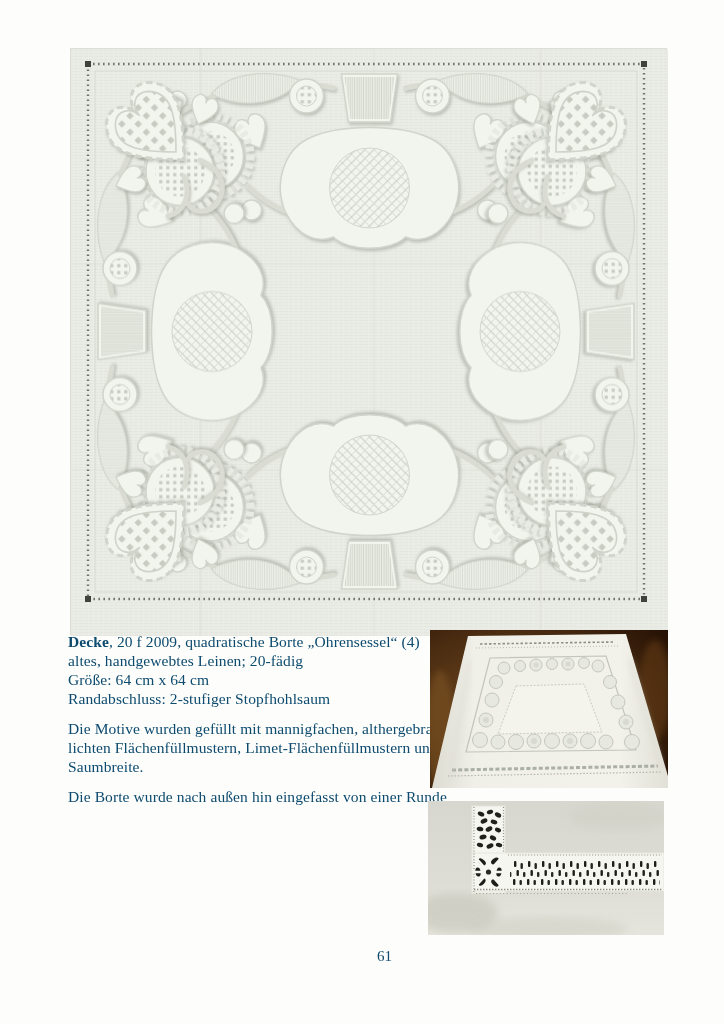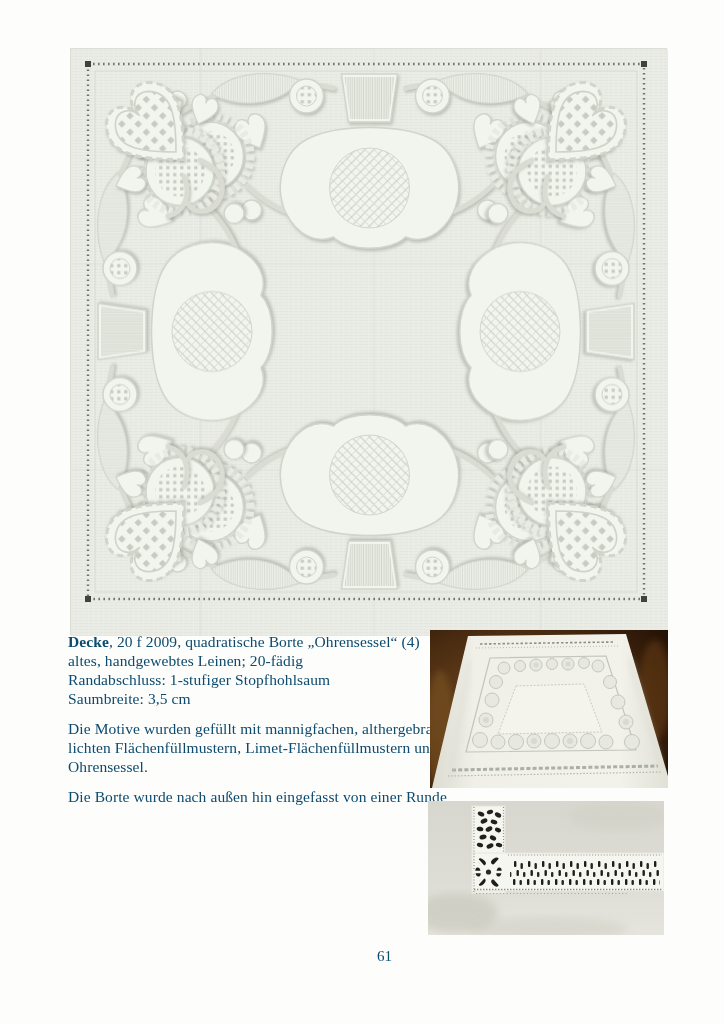--- a/index.html
+++ b/index.html
@@ -156,27 +156,27 @@
         </g>
       <g filter="url(#emb)" transform="translate(573,550) scale(-1,-1)">
           <use href="#cornerMotif"></use>
         </g>
     </svg>
   </div>
 
   <div class="caption">
     <div class="ln"><span class="b">Decke</span><span>, 20 f 2009, quadratische Borte „Ohrensessel“ (4)</span></div>
     <div class="ln">altes, handgewebtes Leinen; 20-fädig</div>
-    <div class="ln">Randabschluss: 1-stufiger Stopfhohlsaum</div>
-    <div class="ln">Saumbreite: 3,5 cm</div>
+    <div class="ln">Größe: 64 cm x 64 cm</div>
+    <div class="ln">Randabschluss: 2-stufiger Stopfhohlsaum</div>
 
     <div class="para">
       <div class="ln">Die Motive wurden gefüllt mit mannigfachen, althergebrachten</div>
       <div class="ln">lichten Flächenfüllmustern, Limet-Flächenfüllmustern und</div>
-      <div class="ln">Ohrensessel.</div>
+      <div class="ln">Saumbreite.</div>
     </div>
 
     <div class="para">
       <div class="ln">Die Borte wurde nach außen hin eingefasst von einer Runde</div>
     </div>
   </div>
 
   <div class="photo-table">
     <svg viewBox="0 0 238 158" width="238" height="158">
       <defs>

